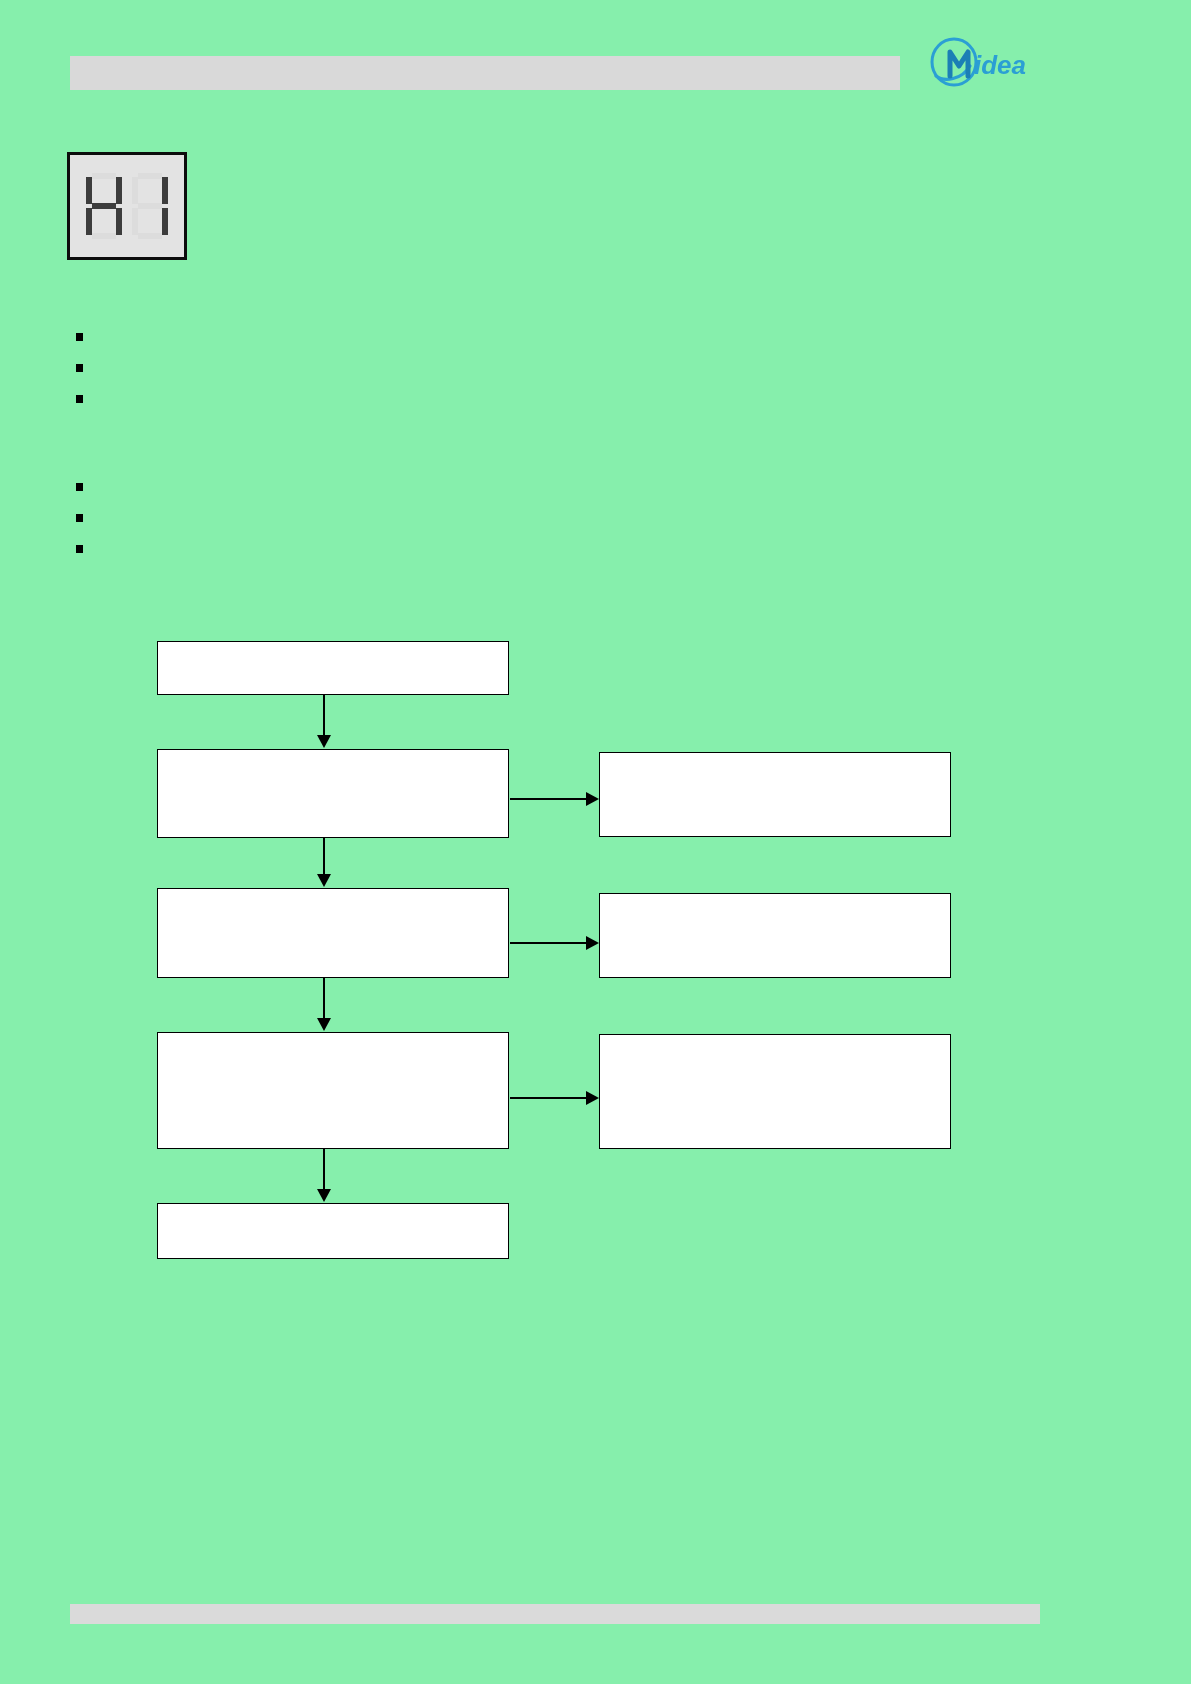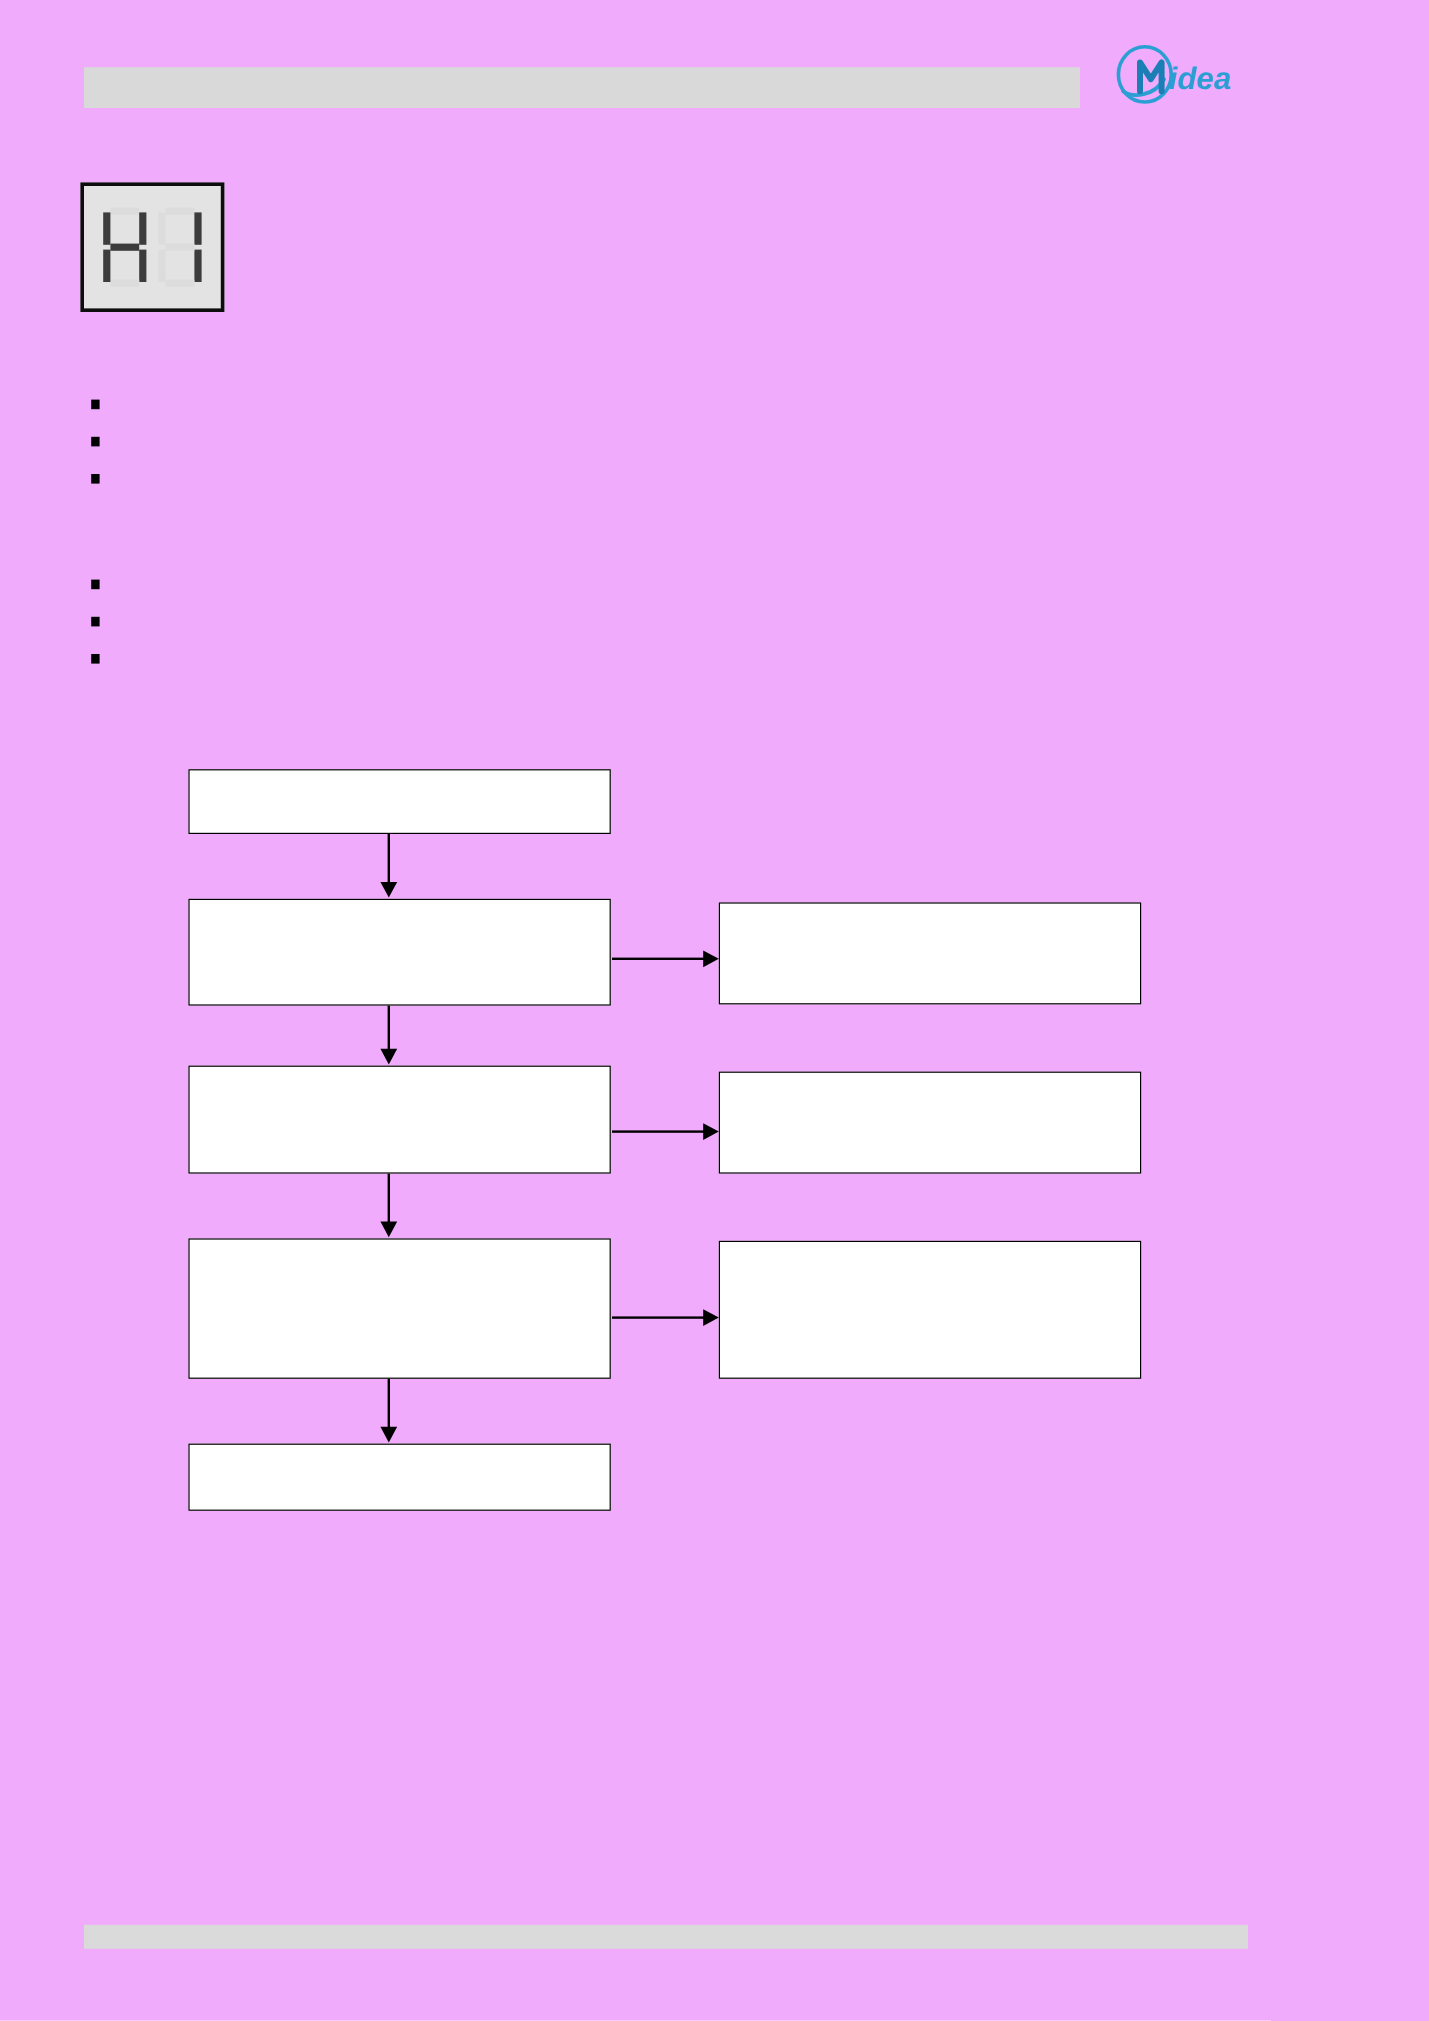--- a/index.html
+++ b/index.html
@@ -7,21 +7,21 @@
     padding: 0;
     background: #ffffff;
   }
   body {
     font-family: "Liberation Sans", sans-serif;
   }
   .page {
     position: relative;
     width: 1191px;
     height: 1684px;
-    background: #f0abfc;
+    background: #86efac;
     overflow: hidden;
   }
 
   
   .header-bar {
     position: absolute;
     left: 70px;
     top: 56px;
     width: 830px;
     height: 34px;

